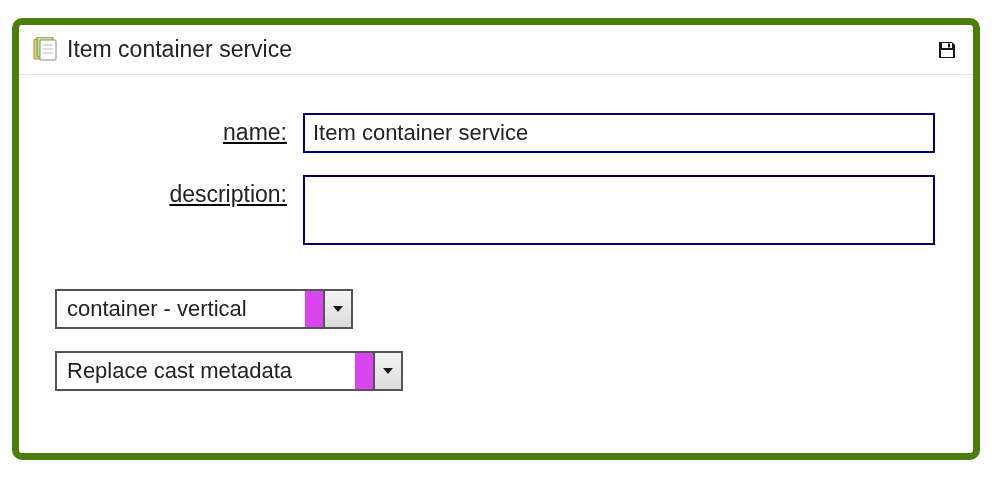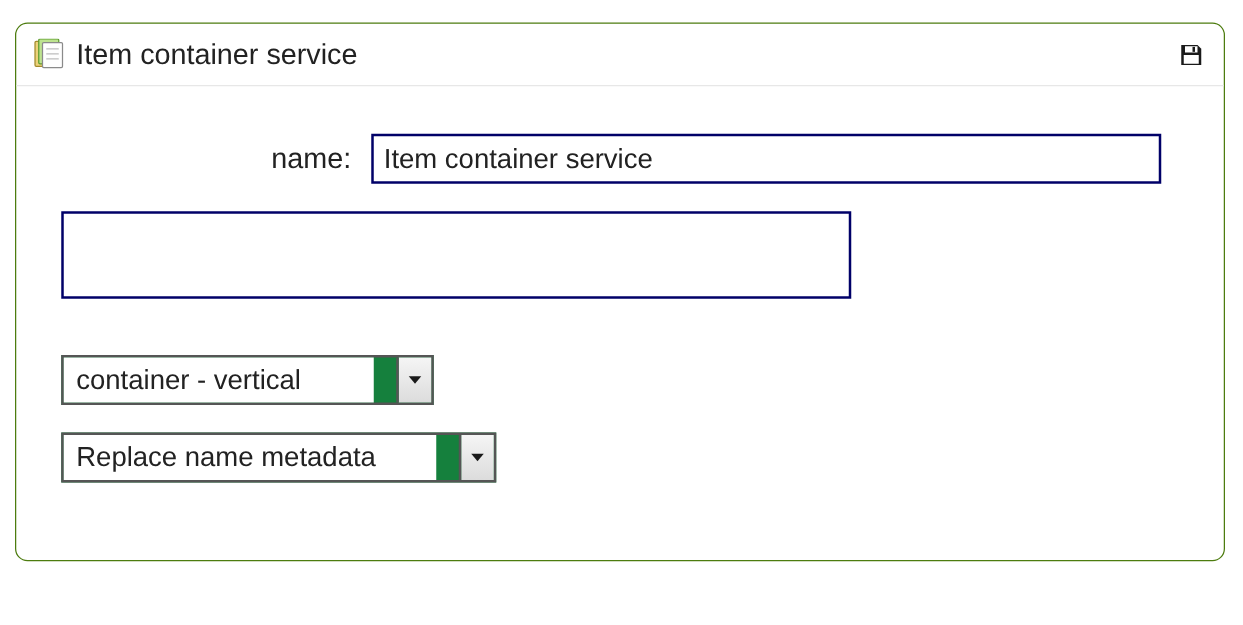--- a/index.html
+++ b/index.html
@@ -7,21 +7,21 @@
     margin: 0; padding: 0;
     font-family: Arial, Helvetica, sans-serif;
     background: #ffffff;
     width: 994px; height: 500px;
   }
   .page-wrap {
     padding: 18px 12px;
   }
   .panel {
     width: 968px;
-    border: 1px solid #4d7c0f;
+    border: 7px solid #4d7c0f;
     border-radius: 10px;
     background: #ffffff;
   }
   .panel-header {
     display: flex;
     align-items: center;
     height: 50px;
     padding: 0 14px 0 10px;
     border-bottom: 1px solid #e7e7e7;
   }
@@ -36,20 +36,21 @@
     flex: 0 0 auto;
   }
   .panel-header .spacer { flex: 1 1 auto; }
   .panel-header .save-slot {
     width: 24px; height: 24px;
     display: inline-flex; align-items:center; justify-content:center;
   }
 
   .form-body {
     padding: 38px 36px 40px 36px;
+    text-decoration: underline;
   }
   .row {
     display: flex;
     align-items: flex-start;
     margin-bottom: 22px;
   }
   .row.big-gap { margin-bottom: 40px; }
   .label {
     width: 248px;
     text-align: right;
@@ -78,21 +79,21 @@
     padding: 4px 8px;
     border: 2px solid #000068;
     background: #fff;
     color: #222;
     resize: none;
   }
   .select-combo {
     display: inline-flex;
     align-items: stretch;
     border: 2px solid #555;
-    background: #15803d;
+    background: #d946ef;
     height: 40px;
     gap: 18px;
   }
   .select-combo.wide  { width: 298px; }
   .select-combo.wider { width: 348px; }
   .select-combo .sel-text {
     flex: 1 1 auto;
     font-size: 22px;
     color: #222;
     padding: 4px 10px;
@@ -139,20 +140,21 @@
     <div class="form-body">
 
       <div class="row">
         <div class="label">name:</div>
         <div class="field">
           <input type="text" class="text-input" value="Item container service" style="">
         </div>
       </div>
 
       <div class="row big-gap">
+        <div class="label">description:</div>
         <div class="field">
           <textarea class="ta" style=""></textarea>
         </div>
       </div>
 
       <div class="row">
         <div class="field">
           <div class="select-combo wide">
             <div class="sel-text">container - vertical</div>
             <div class="sel-btn">
@@ -160,21 +162,21 @@
                 <polygon points="1,3 11,3 6,9" fill="#1a1a1a"></polygon>
               </svg>
             </div>
           </div>
         </div>
       </div>
 
       <div class="row">
         <div class="field">
           <div class="select-combo wider">
-            <div class="sel-text">Replace name metadata</div>
+            <div class="sel-text">Replace cast metadata</div>
             <div class="sel-btn">
               <svg width="12" height="12" viewBox="0 0 12 12">
                 <polygon points="1,3 11,3 6,9" fill="#1a1a1a"></polygon>
               </svg>
             </div>
           </div>
         </div>
       </div>
 
     </div>

